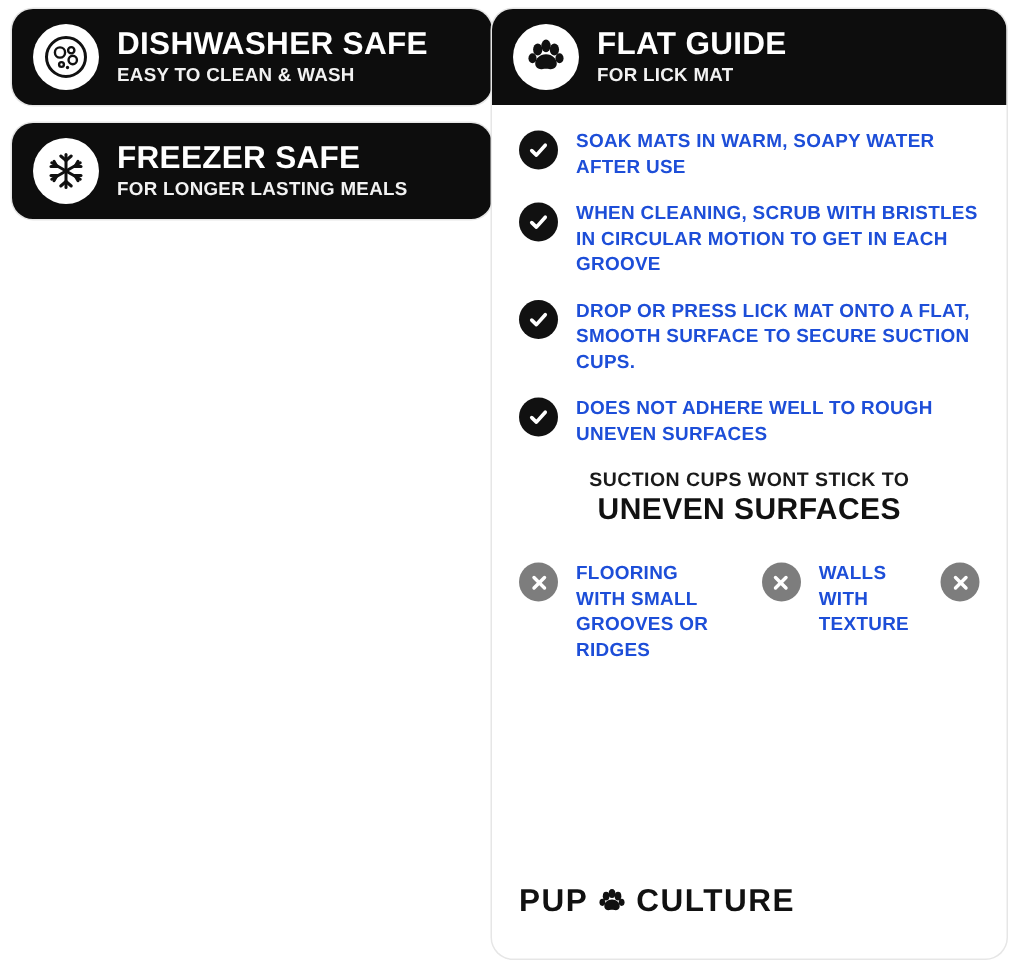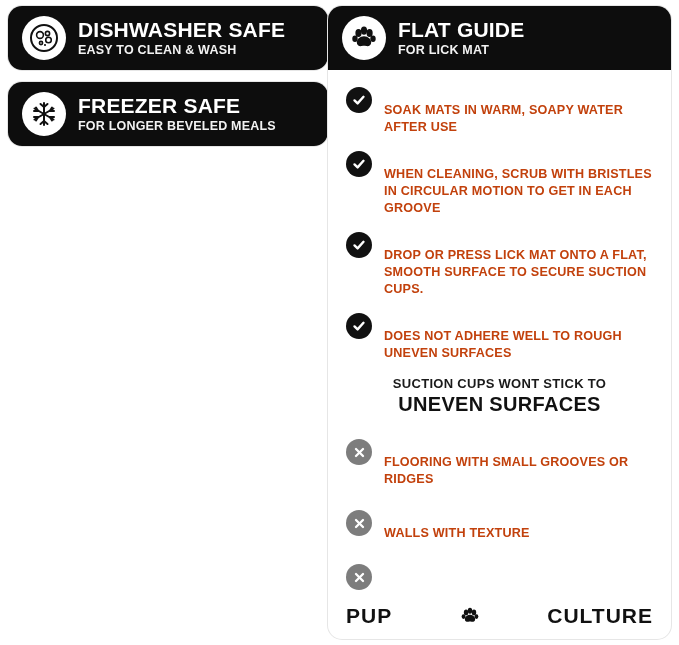--- a/index.html
+++ b/index.html
@@ -141,24 +141,23 @@
     align-items: center;
     justify-content: center;
     margin-top: 1px;
   }
   .mark-check { background: #111111; }
   .mark-x { background: #7d7d7d; }
   .item-text {
     font-size: 12.6px;
     font-weight: bold;
     line-height: 1.35;
-    color: #c2410c;
+    color: #1d4ed8;
     letter-spacing: .2px;
     text-transform: uppercase;
-    margin-top: 16px;
   }
   .sub-heading {
     text-align: center;
     margin: 14px 0 4px 0;
   }
   .sub-heading .small {
     font-size: 13px;
     font-weight: bold;
     color: #1a1a1a;
     letter-spacing: .3px;
@@ -167,30 +166,30 @@
   .sub-heading .big {
     font-size: 20px;
     font-weight: bold;
     color: #111111;
     letter-spacing: .3px;
     margin-top: 2px;
     text-transform: uppercase;
   }
   .x-list {
     display: flex;
-    flex-direction: column;
+    flex-direction: row;
     gap: 21px;
     margin-top: 18px;
   }
   .brand {
     margin-top: auto;
     padding: 14px 0 16px 0;
     display: flex;
     align-items: center;
-    justify-content: space-between;
+    justify-content: flex-start;
     gap: 6px;
   }
   .brand-word {
     font-size: 21px;
     font-weight: bold;
     letter-spacing: 1px;
     color: #111111;
   }
   .brand-paw { display: flex; align-items: center; }
 </style>
@@ -264,21 +263,21 @@
                 <line x1="20" y1="17" x2="22" y2="20.5"></line>
               <line x1="20" y1="11" x2="24" y2="11"></line>
                 <line x1="20" y1="11" x2="22" y2="7.5"></line>
               <line x1="8" y1="17" x2="4" y2="17"></line>
                 <line x1="8" y1="17" x2="6" y2="20.5"></line>
             </g>
           </svg>
         </div>
         <div class="hdr-text">
           <div class="hdr-title">FREEZER SAFE</div>
-          <div class="hdr-sub">FOR LONGER BEVELED MEALS</div>
+          <div class="hdr-sub">FOR LONGER LASTING MEALS</div>
         </div>
       </div>
       <div class="photo photo-freezer">
         <div class="fz-wall"></div>
         <div style="position:absolute; left:0; top:0; width:78px; height:100%; background:linear-gradient(90deg,#b5bcc2,#cdd3d7);"></div>
 
       </div>
     </div>
   </div>
 

